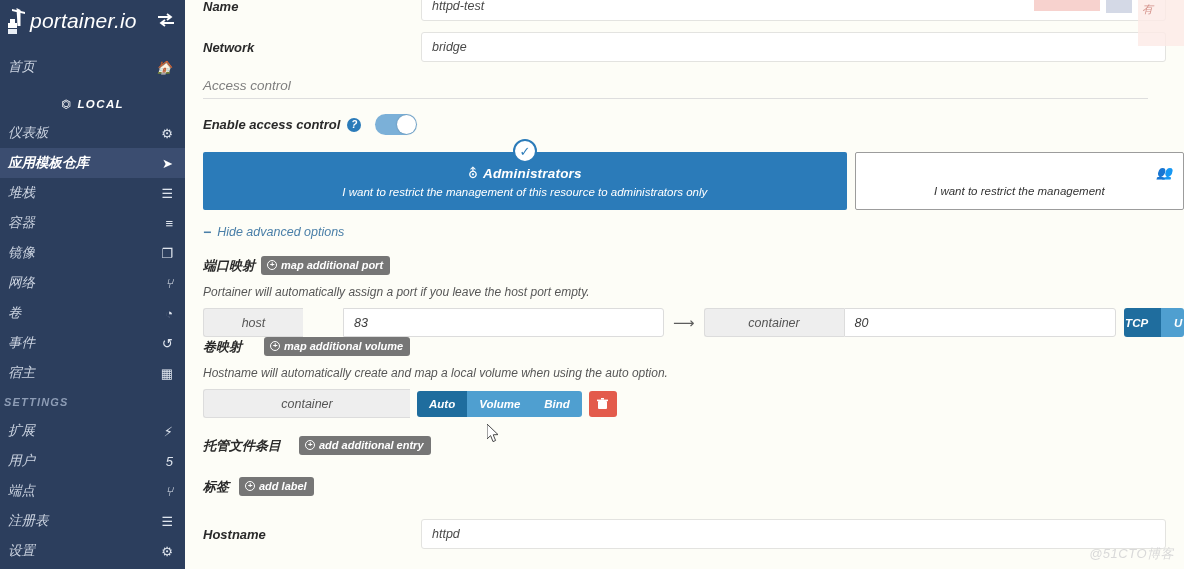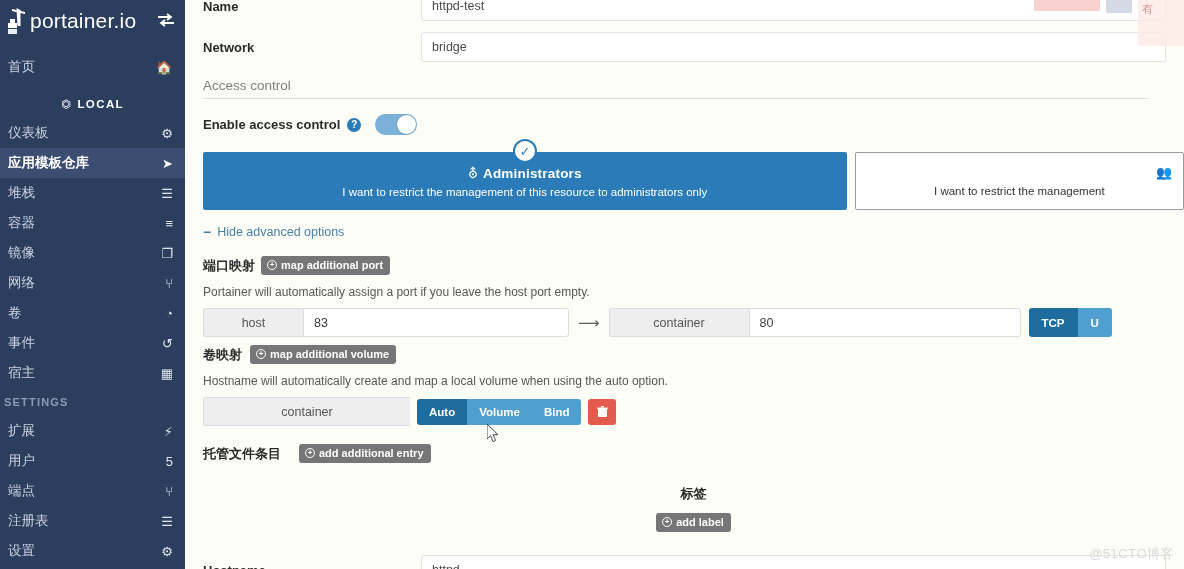--- a/index.html
+++ b/index.html
@@ -2,21 +2,21 @@
 <html><head>
 <meta charset="utf-8">
 <style>
   * { box-sizing: border-box; margin: 0; padding: 0; }
   html, body {
     width: 1184px; height: 569px;
     overflow: hidden;
     font-family: "Liberation Sans", "DejaVu Sans", sans-serif;
     background: #fdfdf7;
   }
-  #app { position: relative; width: 1184px; height: 569px; display: flex; }
+  #app { position: relative; width: 1184px; height: 569px; display: flex; font-style: italic; }
 
   
   #sidebar {
     width: 185px; height: 569px;
     background: #2c3e5d;
     flex: 0 0 185px;
     position: relative;
     overflow: hidden;
   }
   .brand {
@@ -335,34 +335,34 @@
       <span class="addbtn">
         <span class="plus">+</span>
         <span>map additional port</span>
       </span>
     </div>
     <div class="hint" style="margin-top:10px;">Portainer will automatically assign a port if you leave the host port empty.</div>
 
     <div class="row" style="margin-top:9px;">
       <div class="ig">
         <div class="ig-addon" style="width:100px;">host</div>
-        <div class="ig-field" style="width:266px;">83</div>
+        <div class="ig-field" style="width:321px;margin-left:40px;">83</div>
       </div>
       <span class="arrow">⟶</span>
       <div class="ig">
         <div class="ig-addon" style="width:140px;">container</div>
         <div class="ig-field" style="width:272px;">80</div>
       </div>
       <div class="seg" style="margin-left:8px;height:29px;justify-content:center;">
         <div class="segbtn sel" style="height:29px;padding:0 13px;">TCP</div>
         <div class="segbtn" style="height:29px;padding:0 13px;">U</div>
       </div>
     </div>
 
-    <div class="row" style="margin-top:8px;gap:8px;align-items:center;">
+    <div class="row" style="margin-top:0;gap:22px;align-items:center;">
       <span style="font-size:13px;font-weight:bold;color:#2a2a2a;">卷映射</span>
       <span class="addbtn">
         <span class="plus">+</span>
         <span>map additional volume</span>
       </span>
     </div>
     <div class="hint" style="margin-top:10px;">Hostname will automatically create and map a local volume when using the auto option.</div>
 
     <div class="row" style="margin-top:9px;">
       <div class="ig">
@@ -383,21 +383,21 @@
     </div>
 
     <div class="row" style="margin-top:18px;gap:18px;">
       <span style="font-size:13px;font-weight:bold;color:#2a2a2a;">托管文件条目</span>
       <span class="addbtn">
         <span class="plus">+</span>
         <span>add additional entry</span>
       </span>
     </div>
 
-    <div class="row" style="margin-top:22px;gap:10px;flex-direction:column;">
+    <div class="row" style="margin-top:22px;gap:10px;">
       <span style="font-size:13px;font-weight:bold;color:#2a2a2a;">标签</span>
       <span class="addbtn">
         <span class="plus">+</span>
         <span>add label</span>
       </span>
     </div>
 
     <div class="row" style="margin-top:23px;">
       <div class="flabel">Hostname</div>
       <div class="finput" style="width:745px;height:30px;">httpd</div>

